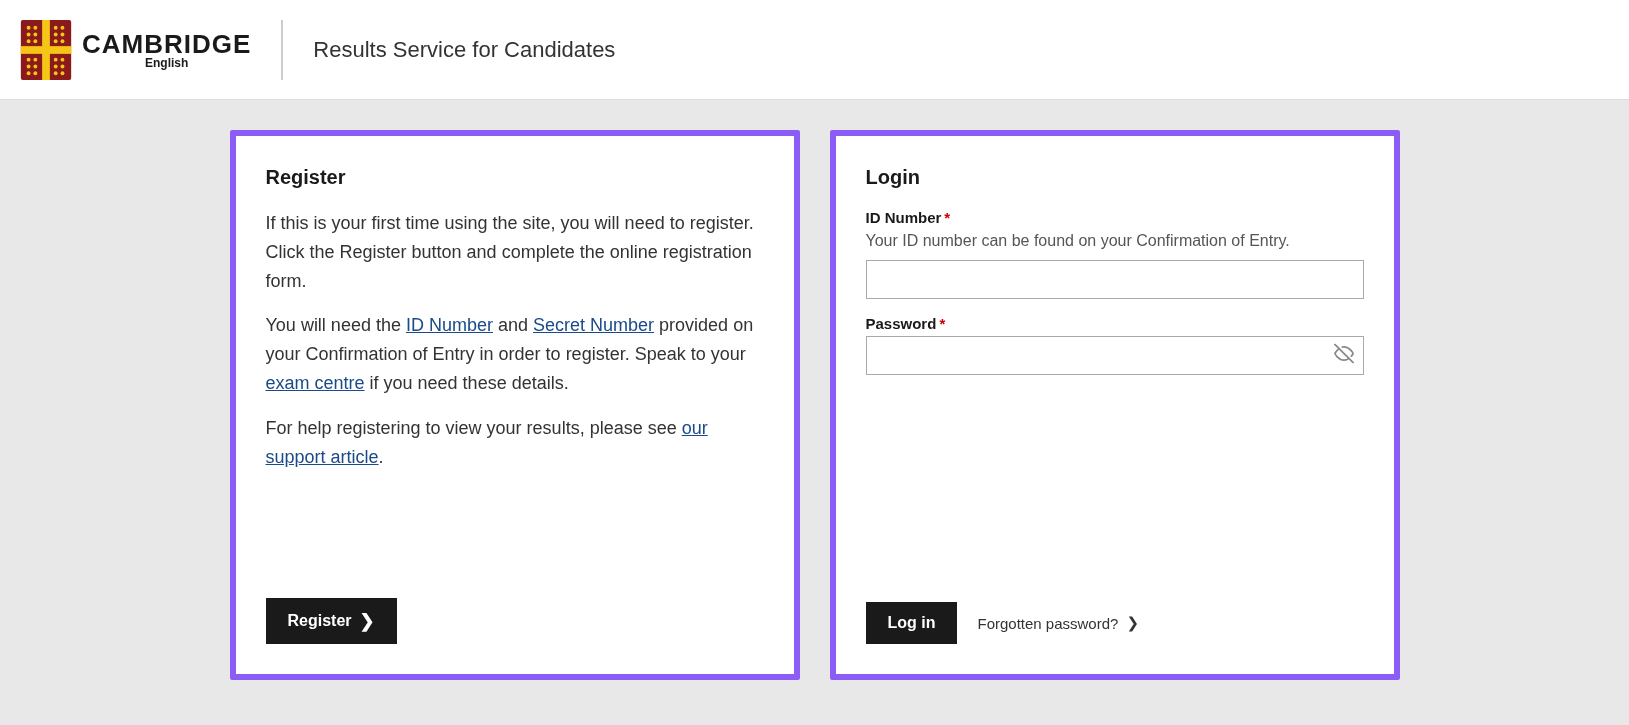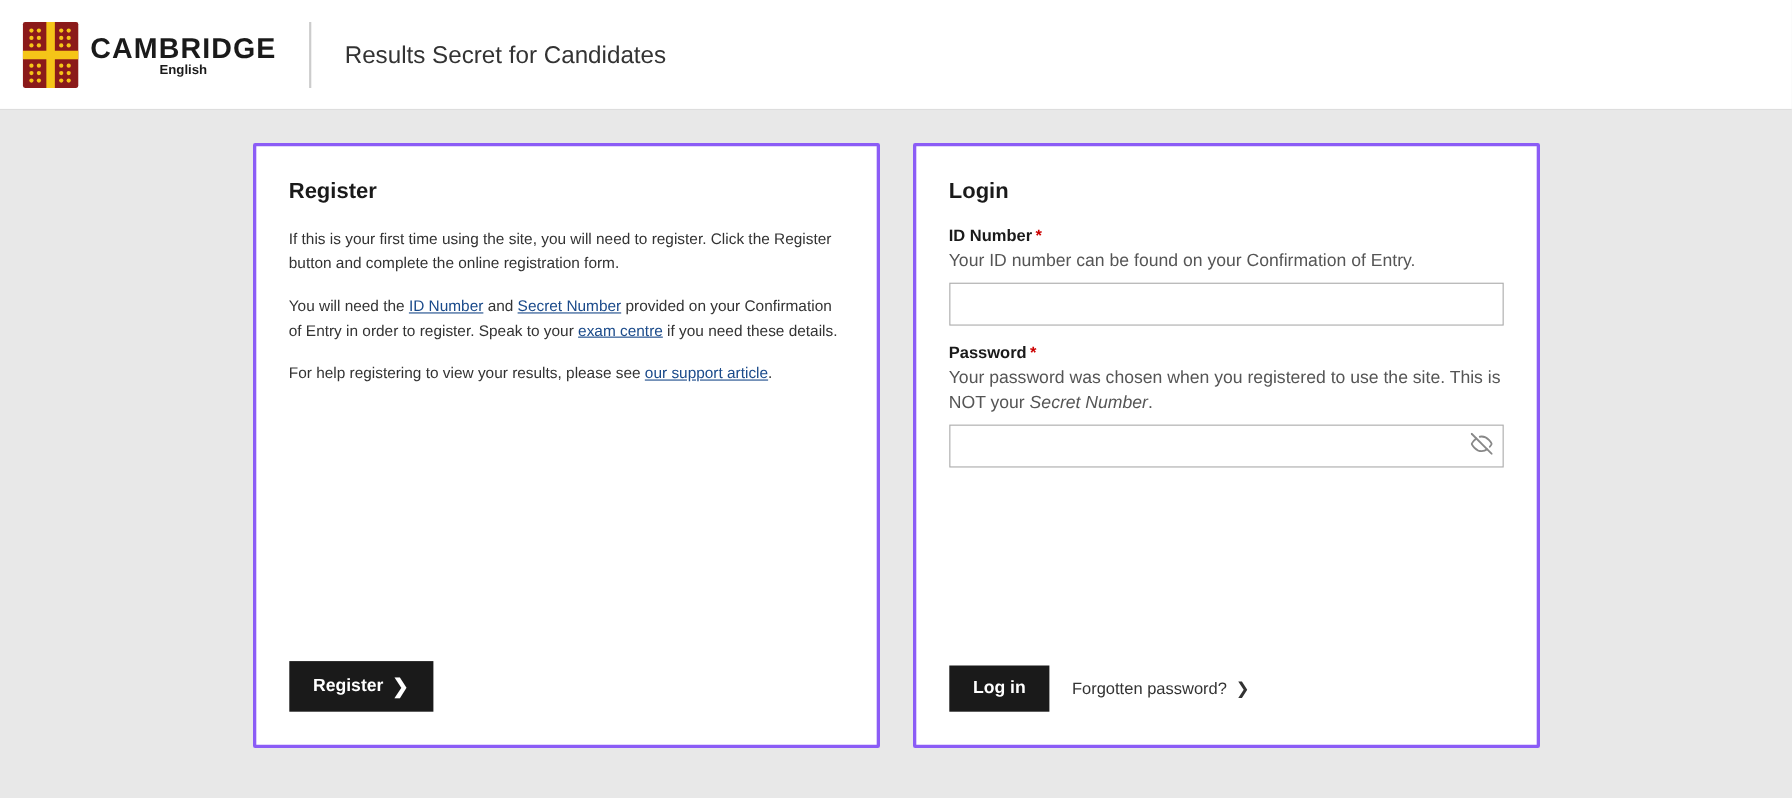--- a/index.html
+++ b/index.html
@@ -55,41 +55,41 @@
       padding: 30px 60px;
       display: flex;
       gap: 30px;
       justify-content: center;
       min-height: 625px;
       align-items: flex-start;
       padding-top: 30px;
     }
     .card {
       background: #ffffff;
-      border: 3px solid #8b5cf6;
+      border: 6px solid #8b5cf6;
       border-radius: 2px;
       padding: 30px;
       flex: 1;
       max-width: 570px;
       min-height: 550px;
       display: flex;
       flex-direction: column;
       justify-content: space-between;
     }
     .card-top {
       flex: 1;
     }
     .card-title {
       font-size: 20px;
       font-weight: 700;
       color: #1a1a1a;
       margin-bottom: 20px;
     }
     .register-description {
-      font-size: 14px;
+      font-size: 18px;
       color: #333;
       line-height: 1.6;
       margin-bottom: 16px;
     }
     .register-description a {
       color: #1a4a8a;
       text-decoration: underline;
     }
     .card-footer {
       margin-top: 20px;
@@ -215,21 +215,21 @@
       <circle cx="36" cy="48" r="2" fill="#f5c518"></circle>
       <circle cx="43" cy="48" r="2" fill="#f5c518"></circle>
       <circle cx="36" cy="55" r="2" fill="#f5c518"></circle>
       <circle cx="43" cy="55" r="2" fill="#f5c518"></circle>
     </svg>
     <div class="cambridge-text">
       <span class="cambridge-title">CAMBRIDGE</span>
       <span class="cambridge-subtitle">English</span>
     </div>
   </div>
-  <h1 class="header-service-title">Results Secret for Candidates</h1>
+  <h1 class="header-service-title">Results Service for Candidates</h1>
 </header>
 
 <main class="main-content">
 
   <div class="card">
     <div class="card-top">
       <h2 class="card-title">Register</h2>
       <p class="register-description">If this is your first time using the site, you will need to register. Click the Register button and complete the online registration form.</p>
       <p class="register-description">
         You will need the <a href="#">ID Number</a> and <a href="#">Secret Number</a> provided on your Confirmation of Entry in order to register. Speak to your <a href="#">exam centre</a> if you need these details.
@@ -255,23 +255,20 @@
           <span>ID Number</span><span class="required-star">*</span>
         </label>
         <p class="form-hint">Your ID number can be found on your Confirmation of Entry.</p>
         <input type="text" class="form-input" style="">
       </div>
 
       <div class="form-group">
         <label class="form-label">
           <span>Password</span><span class="required-star">*</span>
         </label>
-        <p class="form-hint">
-          Your password was chosen when you registered to use the site. This is NOT your <em>Secret Number</em>.
-        </p>
         <div class="input-wrapper">
           <input type="password" class="form-input" style="">
           <span class="eye-icon">
             <svg width="20" height="20" viewBox="0 0 24 24" fill="none" stroke="#888" stroke-width="2" stroke-linecap="round" stroke-linejoin="round">
               <path d="M17.94 17.94A10.07 10.07 0 0112 20c-7 0-11-8-11-8a18.45 18.45 0 015.06-5.94"></path>
               <path d="M9.9 4.24A9.12 9.12 0 0112 4c7 0 11 8 11 8a18.5 18.5 0 01-2.16 3.19"></path>
               <line x1="1" y1="1" x2="23" y2="23"></line>
             </svg>
           </span>
         </div>

